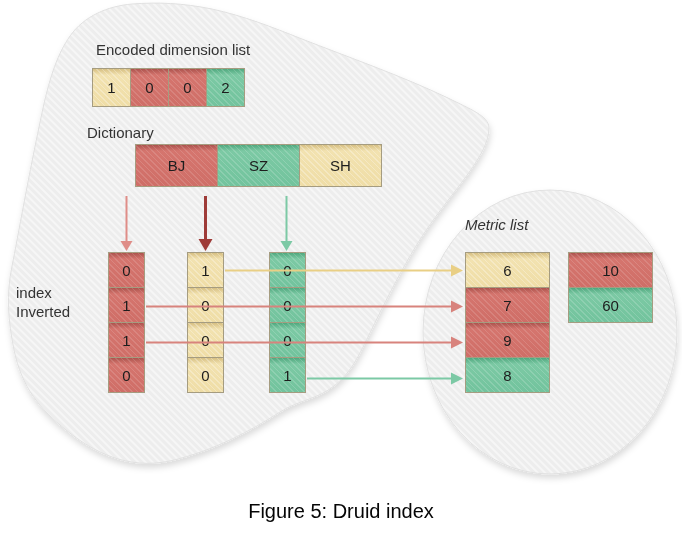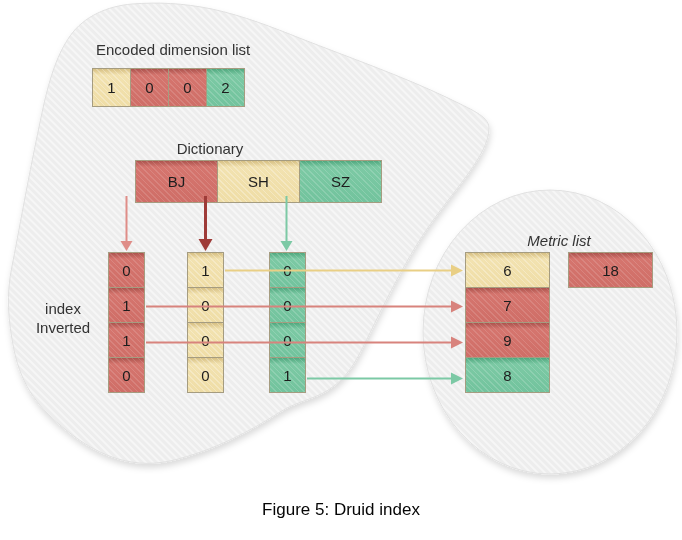--- a/index.html
+++ b/index.html
@@ -30,32 +30,32 @@
   .hrow .cell:first-child{margin-left:0;}
   .vcol{position:absolute;display:flex;flex-direction:column;}
   .vcol .cell{margin-top:-1px;}
   .vcol .cell:first-child{margin-top:0;}
   .enc-cell{width:39px;height:39px;}
   .dict-cell{width:83px;height:43px;}
   .inv-cell{width:37px;height:36px;}
   .met-cell{width:85px;height:36px;}
   
   .lbl{position:absolute;font-size:15px;color:#333333;white-space:nowrap;}
-  .lbl.center{text-align:center;white-space:normal;margin-top:16px;}
+  .lbl.center{white-space:normal;}
   #lbl-encoded{left:96px;top:41px;}
   #lbl-dict{left:87px;top:124px;width:246px;}
   #lbl-inverted{left:16px;top:283px;width:94px;line-height:19px;}
   #lbl-metric{left:465px;top:216px;width:188px;font-style:italic;}
   #caption{
     position:absolute;left:0;top:500px;width:682px;text-align:center;
-    font-size:17px;color:#050505;
+    font-size:20px;color:#050505;
   }
   
   #encoded-row{left:92px;top:68px;}
-  #dict-row{left:87px;top:160px;padding-left:48px;}
+  #dict-row{left:87px;top:144px;padding-left:48px;}
   #col-bj{left:108px;top:252px;}
   #col-sh{left:187px;top:252px;}
   #col-sz{left:269px;top:252px;}
   #mcol-1{left:465px;top:252px;}
   #mcol-2{left:568px;top:252px;}
   
   .s-pink{stroke:#df8d88;}   .f-pink{fill:#df8d88;}
   .s-dred{stroke:#9e3b38;}   .f-dred{fill:#9e3b38;}
   .s-green{stroke:#7cc9a5;}  .f-green{fill:#7cc9a5;}
   .s-yellow{stroke:#e9cf85;} .f-yellow{fill:#e9cf85;}
@@ -100,22 +100,22 @@
   <div class="hrow" id="encoded-row">
     <div class="cell enc-cell tan">1</div>
     <div class="cell enc-cell red">0</div>
     <div class="cell enc-cell red">0</div>
     <div class="cell enc-cell green">2</div>
   </div>
 
   <div class="lbl center" id="lbl-dict">Dictionary</div>
   <div class="hrow" id="dict-row">
     <div class="cell dict-cell red">BJ</div>
+    <div class="cell dict-cell green">SZ</div>
     <div class="cell dict-cell tan">SH</div>
-    <div class="cell dict-cell green">SZ</div>
   </div>
 
   <div class="lbl center" id="lbl-inverted">
     <div>index</div>
     <div>Inverted</div>
   </div>
 
   <div class="vcol" id="col-bj">
     <div class="cell inv-cell red">0</div>
     <div class="cell inv-cell red">1</div>
@@ -136,21 +136,22 @@
   </div>
 
   <div class="lbl center" id="lbl-metric">Metric list</div>
   <div class="vcol" id="mcol-1">
     <div class="cell met-cell tan">6</div>
     <div class="cell met-cell red">7</div>
     <div class="cell met-cell red">9</div>
     <div class="cell met-cell green">8</div>
   </div>
   <div class="vcol" id="mcol-2">
-    <div class="cell met-cell red">18</div>
+    <div class="cell met-cell red">10</div>
+    <div class="cell met-cell green">60</div>
   </div>
 
   <svg class="layer" width="682" height="540" viewBox="0 0 682 540">
 
     <g>
       <line class="s-pink" x1="126.5" y1="196" x2="126.5" y2="242" stroke-width="2"></line>
       <polygon class="f-pink" points="120.5,241 132.5,241 126.5,251"></polygon>
     </g>
     <g>
       <line class="s-dred" x1="205.5" y1="196" x2="205.5" y2="240" stroke-width="3"></line>

